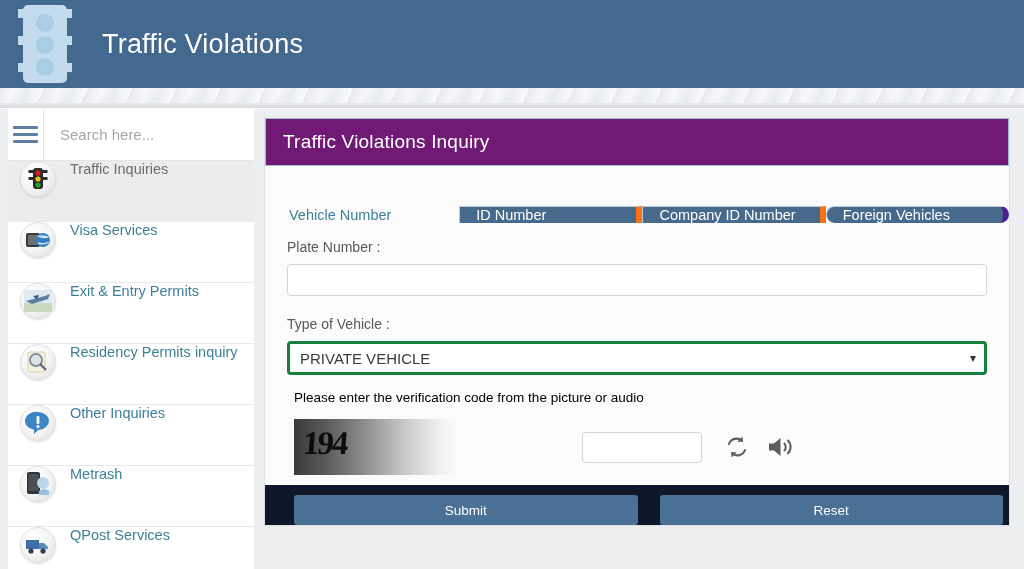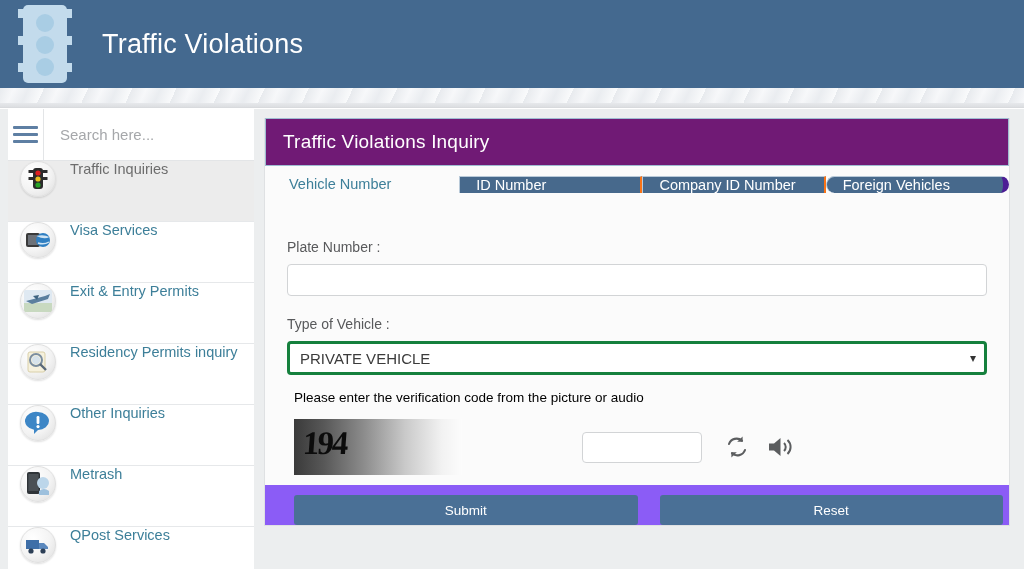--- a/index.html
+++ b/index.html
@@ -166,23 +166,23 @@
     align-items: center;
     padding-left: 17px;
     font-size: 19px;
     letter-spacing: 0.2px;
     border: 1px solid #9fbdd2;
   }
 
   
   .tabs {
     display: flex;
-    align-items: flex-start;
+    align-items: flex-end;
     height: 57px;
-    padding-top: 10px;
+    padding-top: 3px;
     background: #fbfbfb;
   }
   .tab {
     display: flex;
     align-items: center;
     font-size: 14.5px;
     cursor: pointer;
     white-space: nowrap;
   }
   .tab.active {
@@ -191,21 +191,21 @@
     padding-left: 24px;
     width: 196px;
   }
   .tab.inactive {
     background: #47698c;
     color: #ffffff;
     padding-left: 16px;
     width: 185px;
     border: 1px solid #b9cad9;
     border-bottom: none;
-    border-right: 2px solid #f97316;
+    border-right: 6px solid #f97316;
   }
   .tab.inactive:last-child { border-right: 6px solid #4c1d95; border-radius: 12px; }
 
   
   .form-area {
     padding: 16px 22px 10px 22px;
     background: #fbfbfb;
   }
   .field-label {
     font-size: 14px;
@@ -293,21 +293,21 @@
     display: flex; align-items: center;
     color: #5b5d5f;
   }
   .icon-btn.audio { margin-left: 17px; }
 
   
   .button-row {
     display: flex;
     gap: 22px;
     padding: 10px 6px 0 29px;
-    background: #8b5cf6;
+    background: #0f172a;
   }
   .btn {
     flex: 1;
     height: 30px;
     background: #4a7096;
     color: #ffffff;
     border: none;
     border-radius: 3px;
     font-size: 13.5px;
     font-family: "Liberation Sans", sans-serif;

